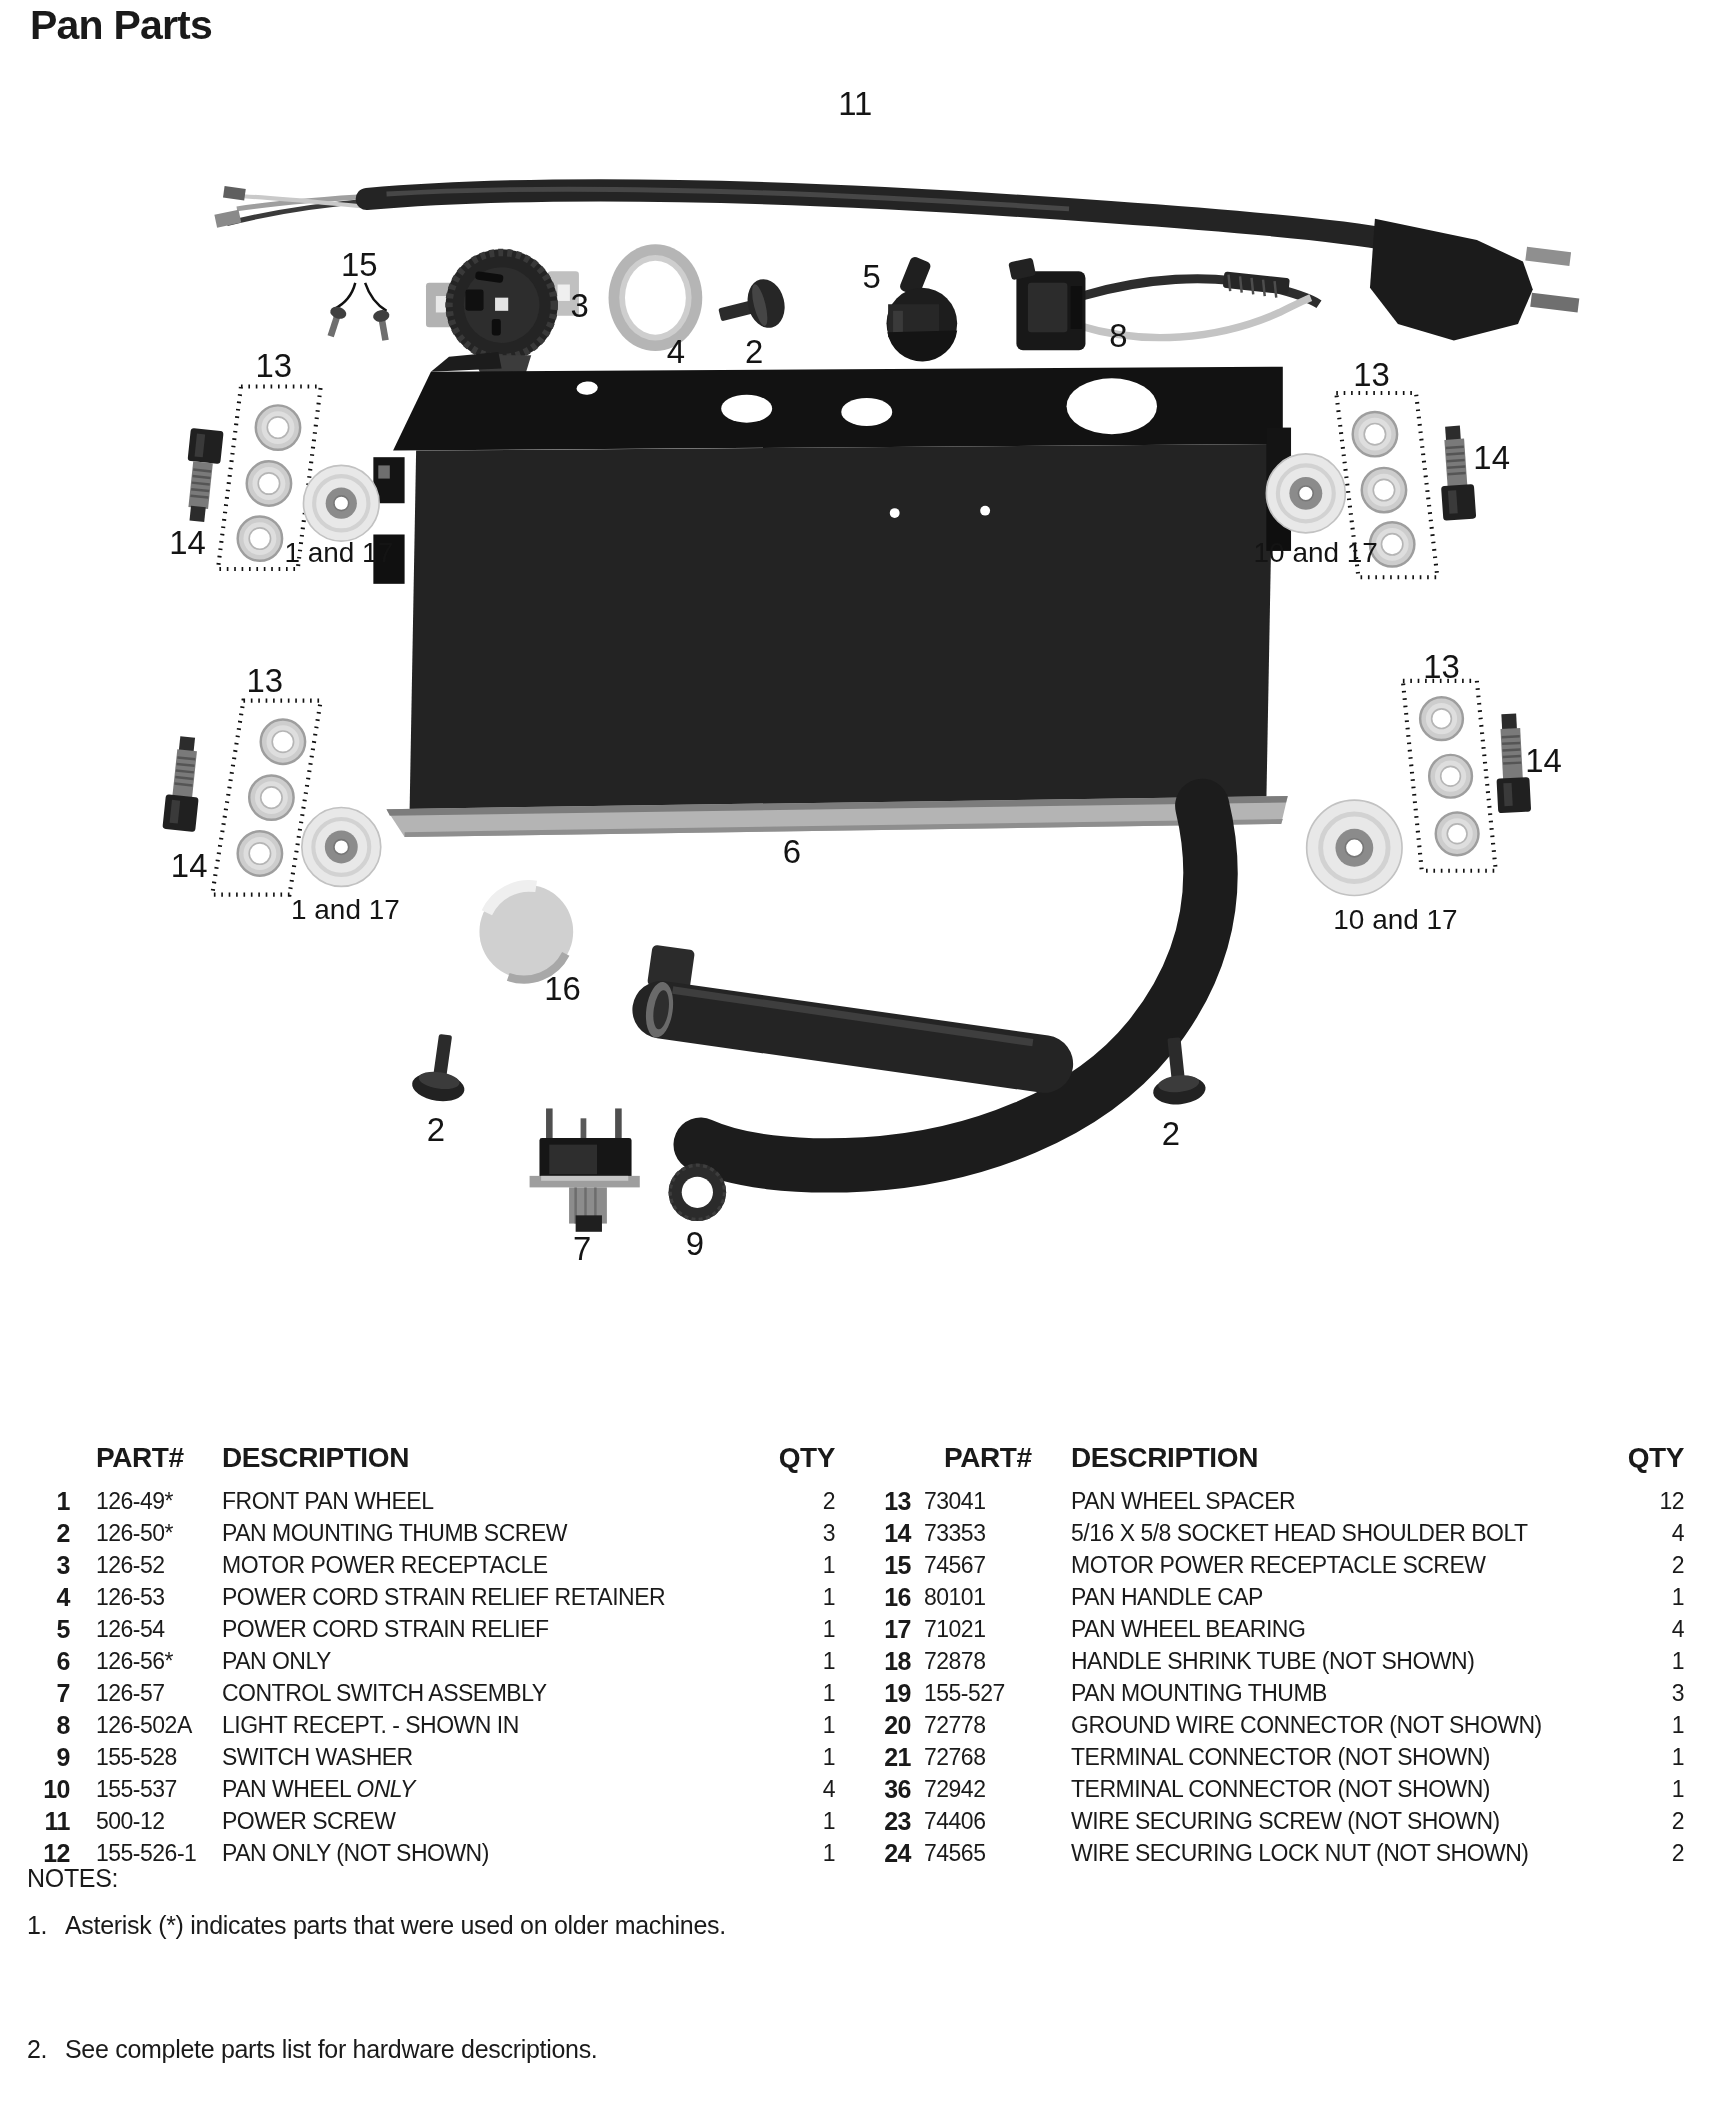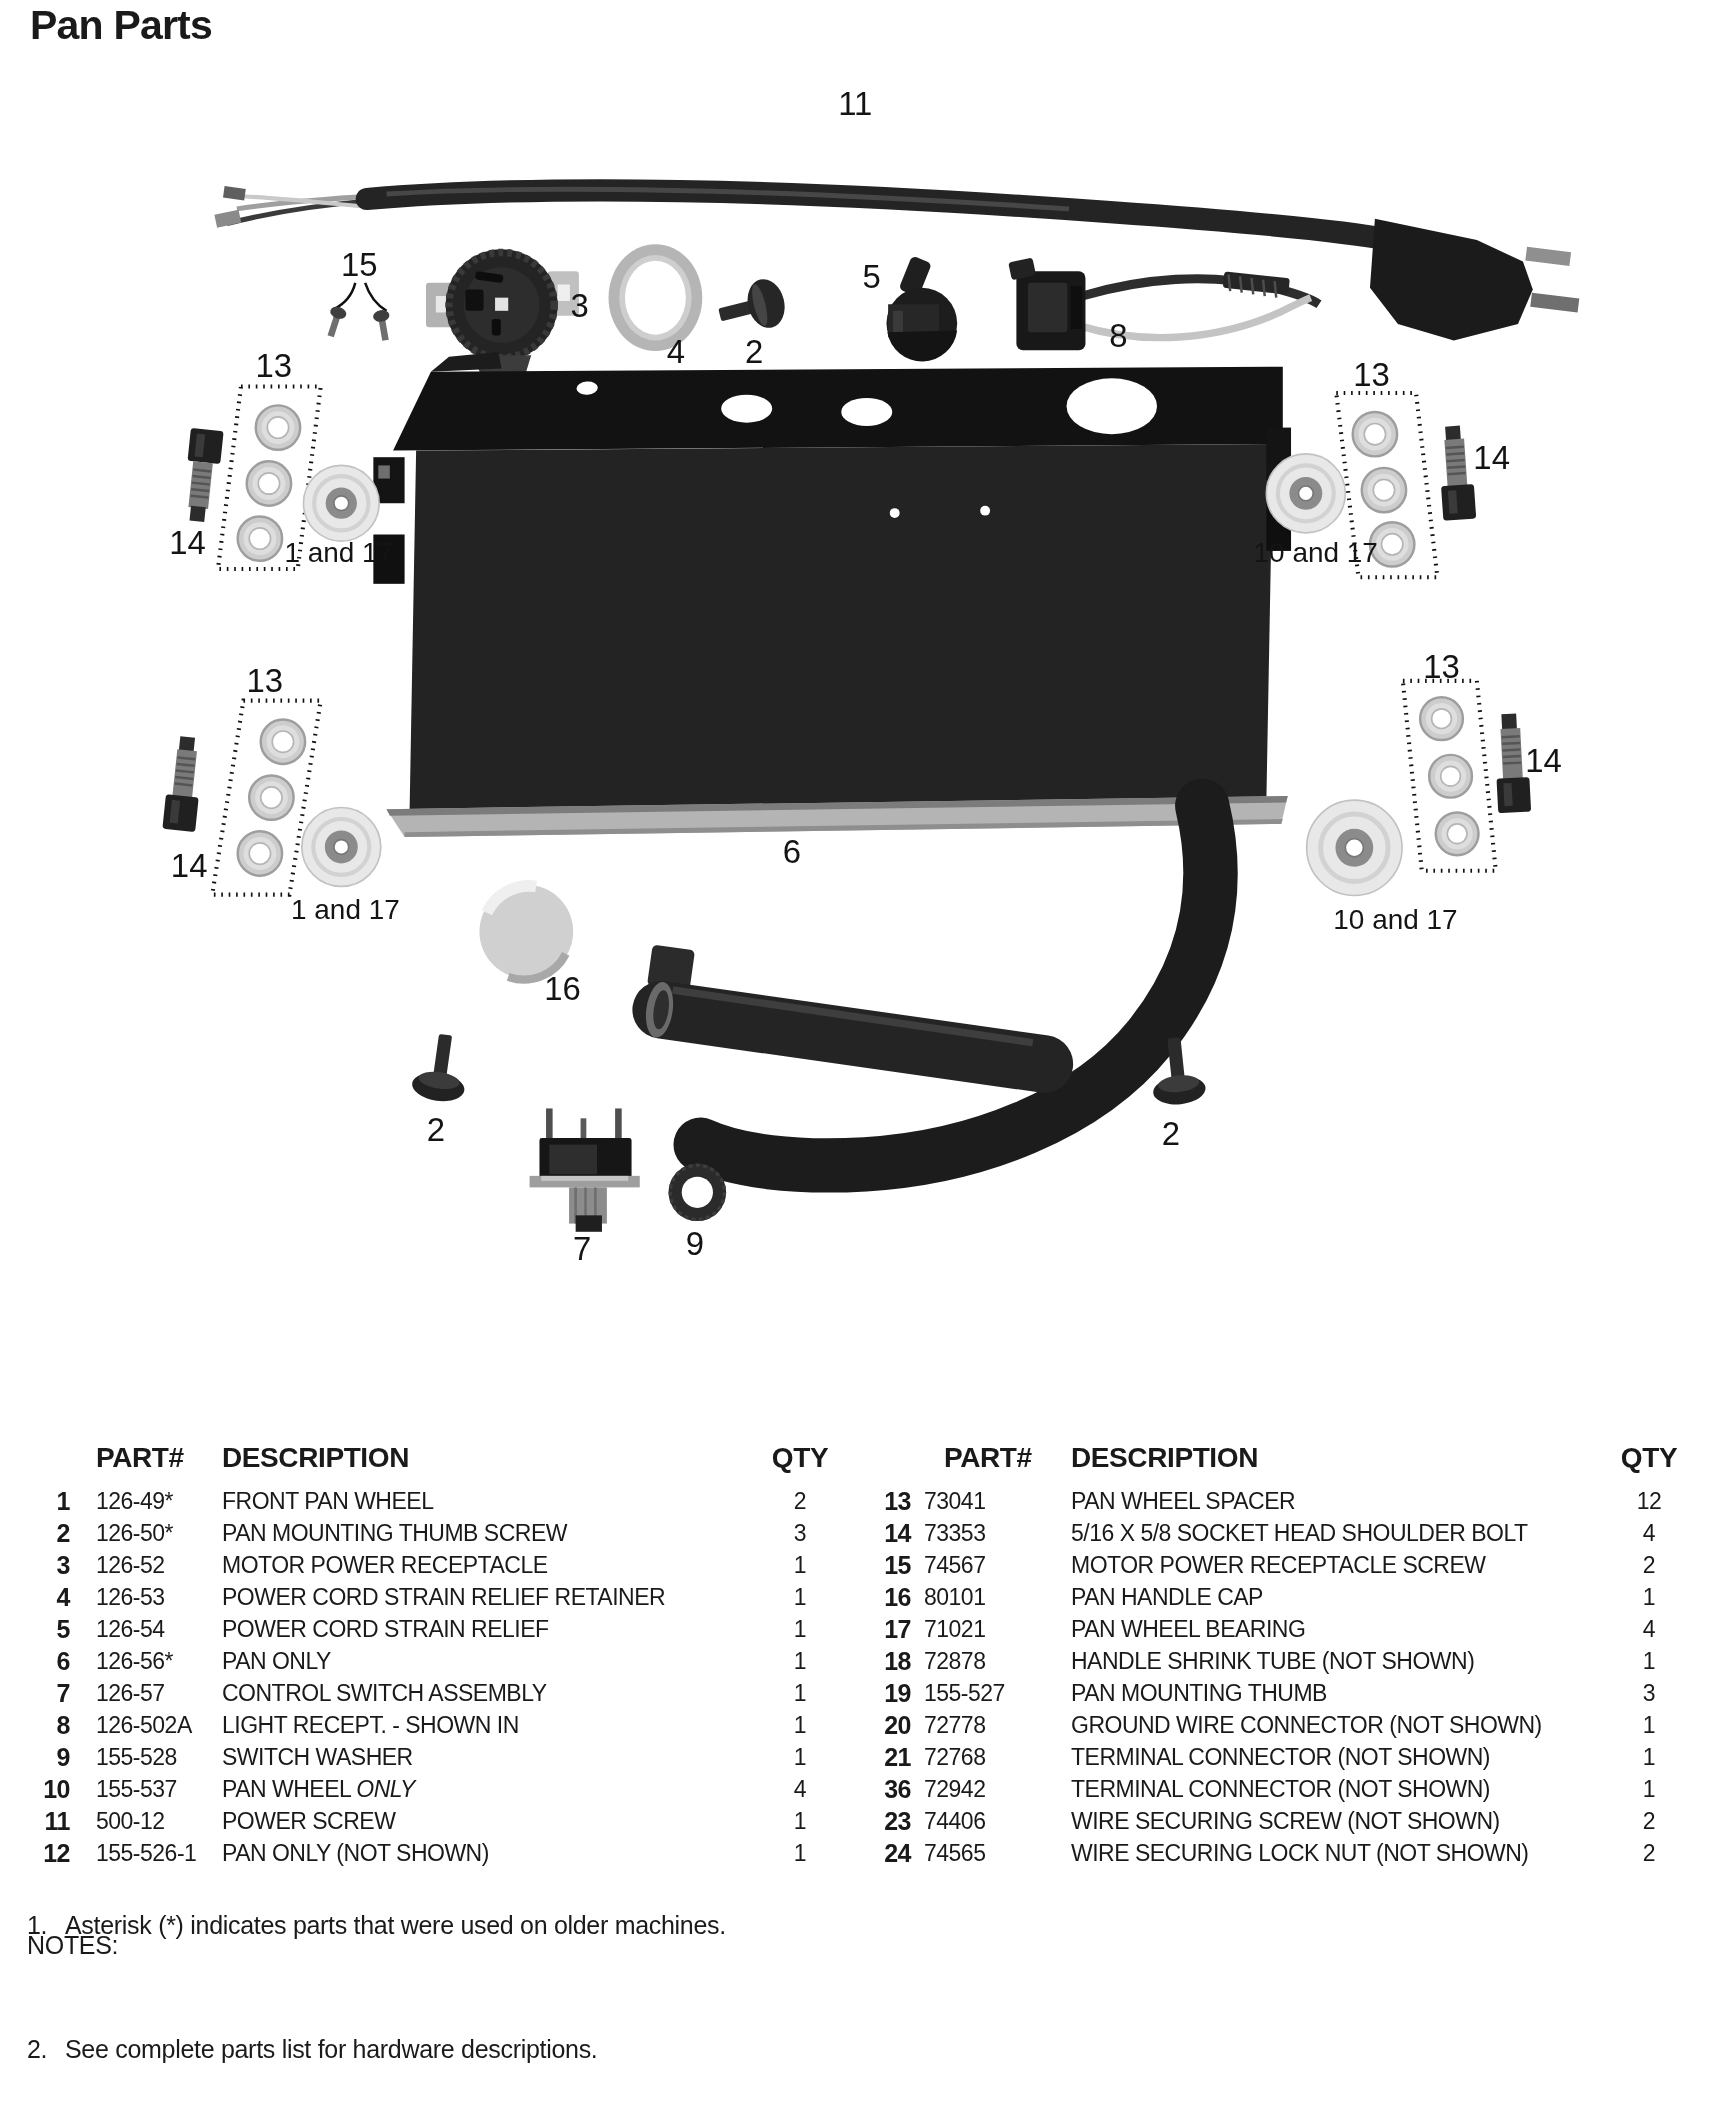--- a/index.html
+++ b/index.html
@@ -13,25 +13,25 @@
   .half-left{left:25px;top:1436px;width:810px;}
   .half-right{left:862px;top:1436px;width:822px;}
   .thead,.trow{display:grid;align-items:center;}
   .half-left .thead,.half-left .trow{grid-template-columns:45px 152px auto 70px;}
   .half-right .thead,.half-right .trow{grid-template-columns:49px 160px auto 70px;}
   .thead{font-weight:bold;font-size:28px;height:44px;letter-spacing:-0.4px;margin-bottom:5px;}
   .trow{font-size:23px;height:32px;letter-spacing:-0.5px;}
   .c.num{text-align:right;font-weight:bold;font-size:25px;}
   .c.part{padding-left:26px;}
   .half-right .c.part{padding-left:13px;}
-  .c.qty{text-align:center;}
+  .c.qty{text-align:right;}
   .thead .part{padding-left:26px;}
   .half-right .thead .part{padding-left:33px;}
   .notes{position:absolute;left:27px;font-size:25px;letter-spacing:-0.3px;}
-  .nhead{top:1931px;}
+  .nhead{top:1864px;}
   .note0{top:1885px;margin-top:26px;}
   .note1{top:2035px;}
   .nnum{display:inline-block;width:38px;}
 </style>
 </head>
 <body>
 
 <div class="page">
 
   <div class="title">Pan Parts</div>

